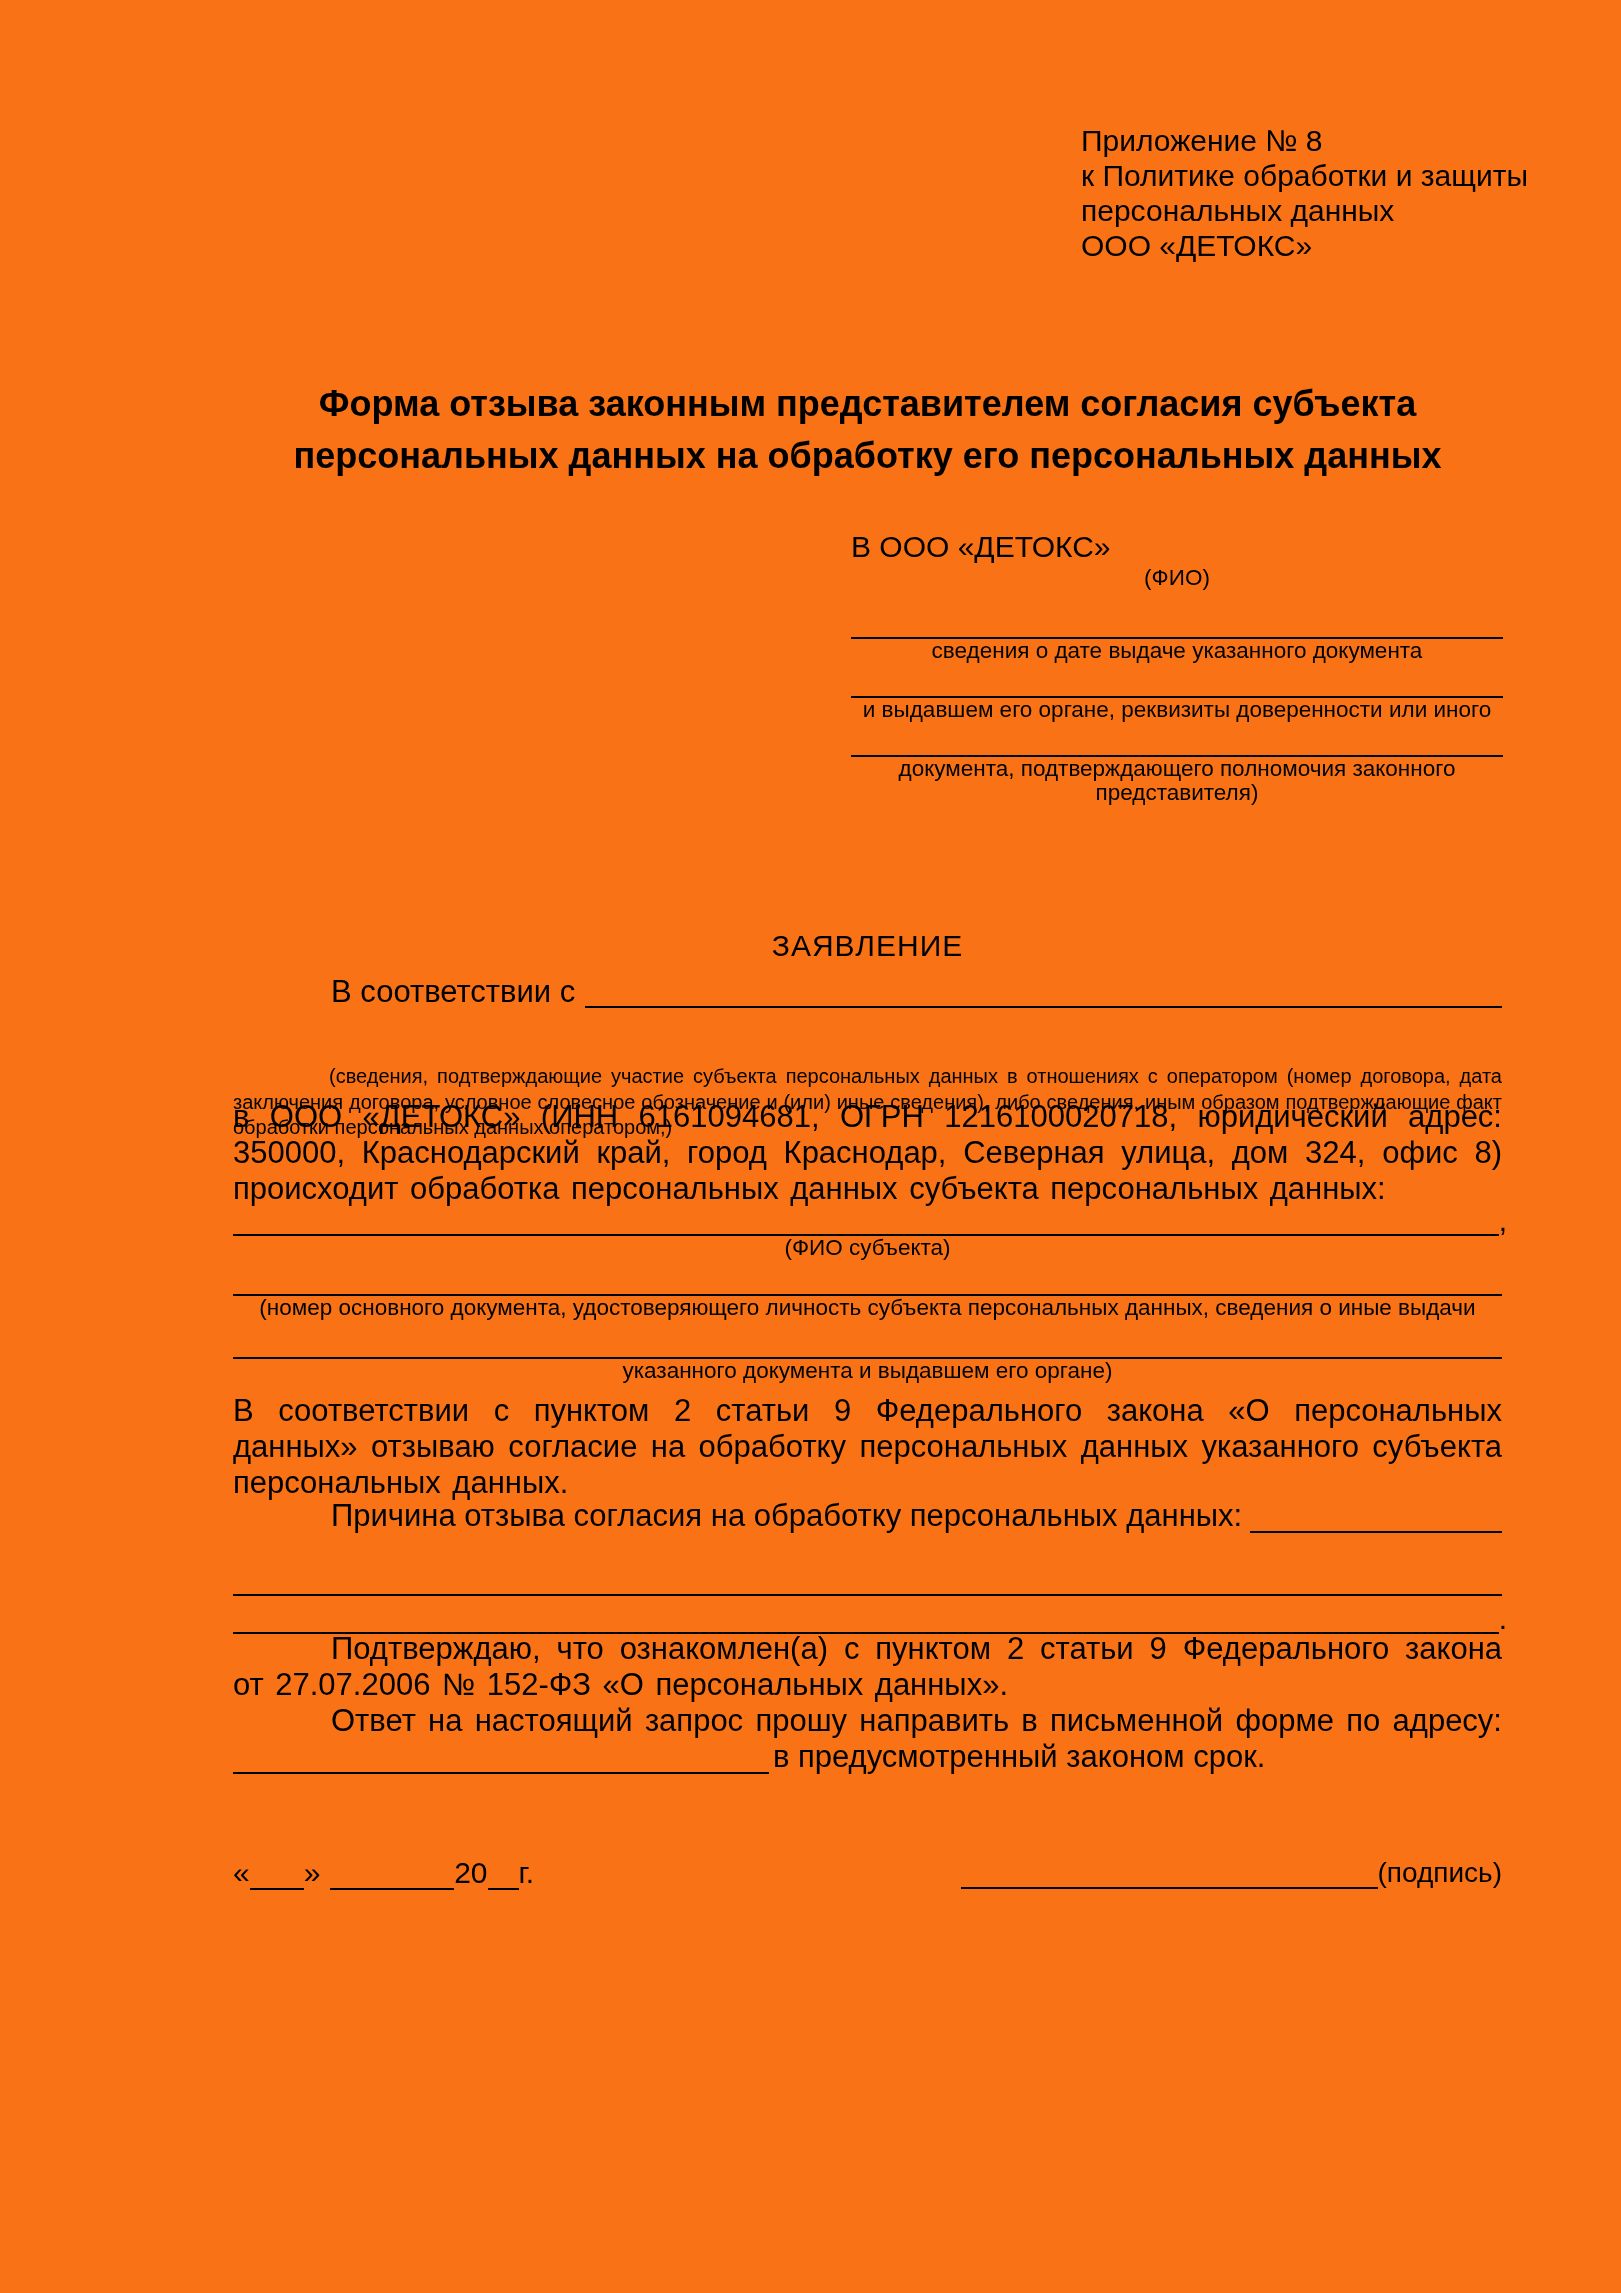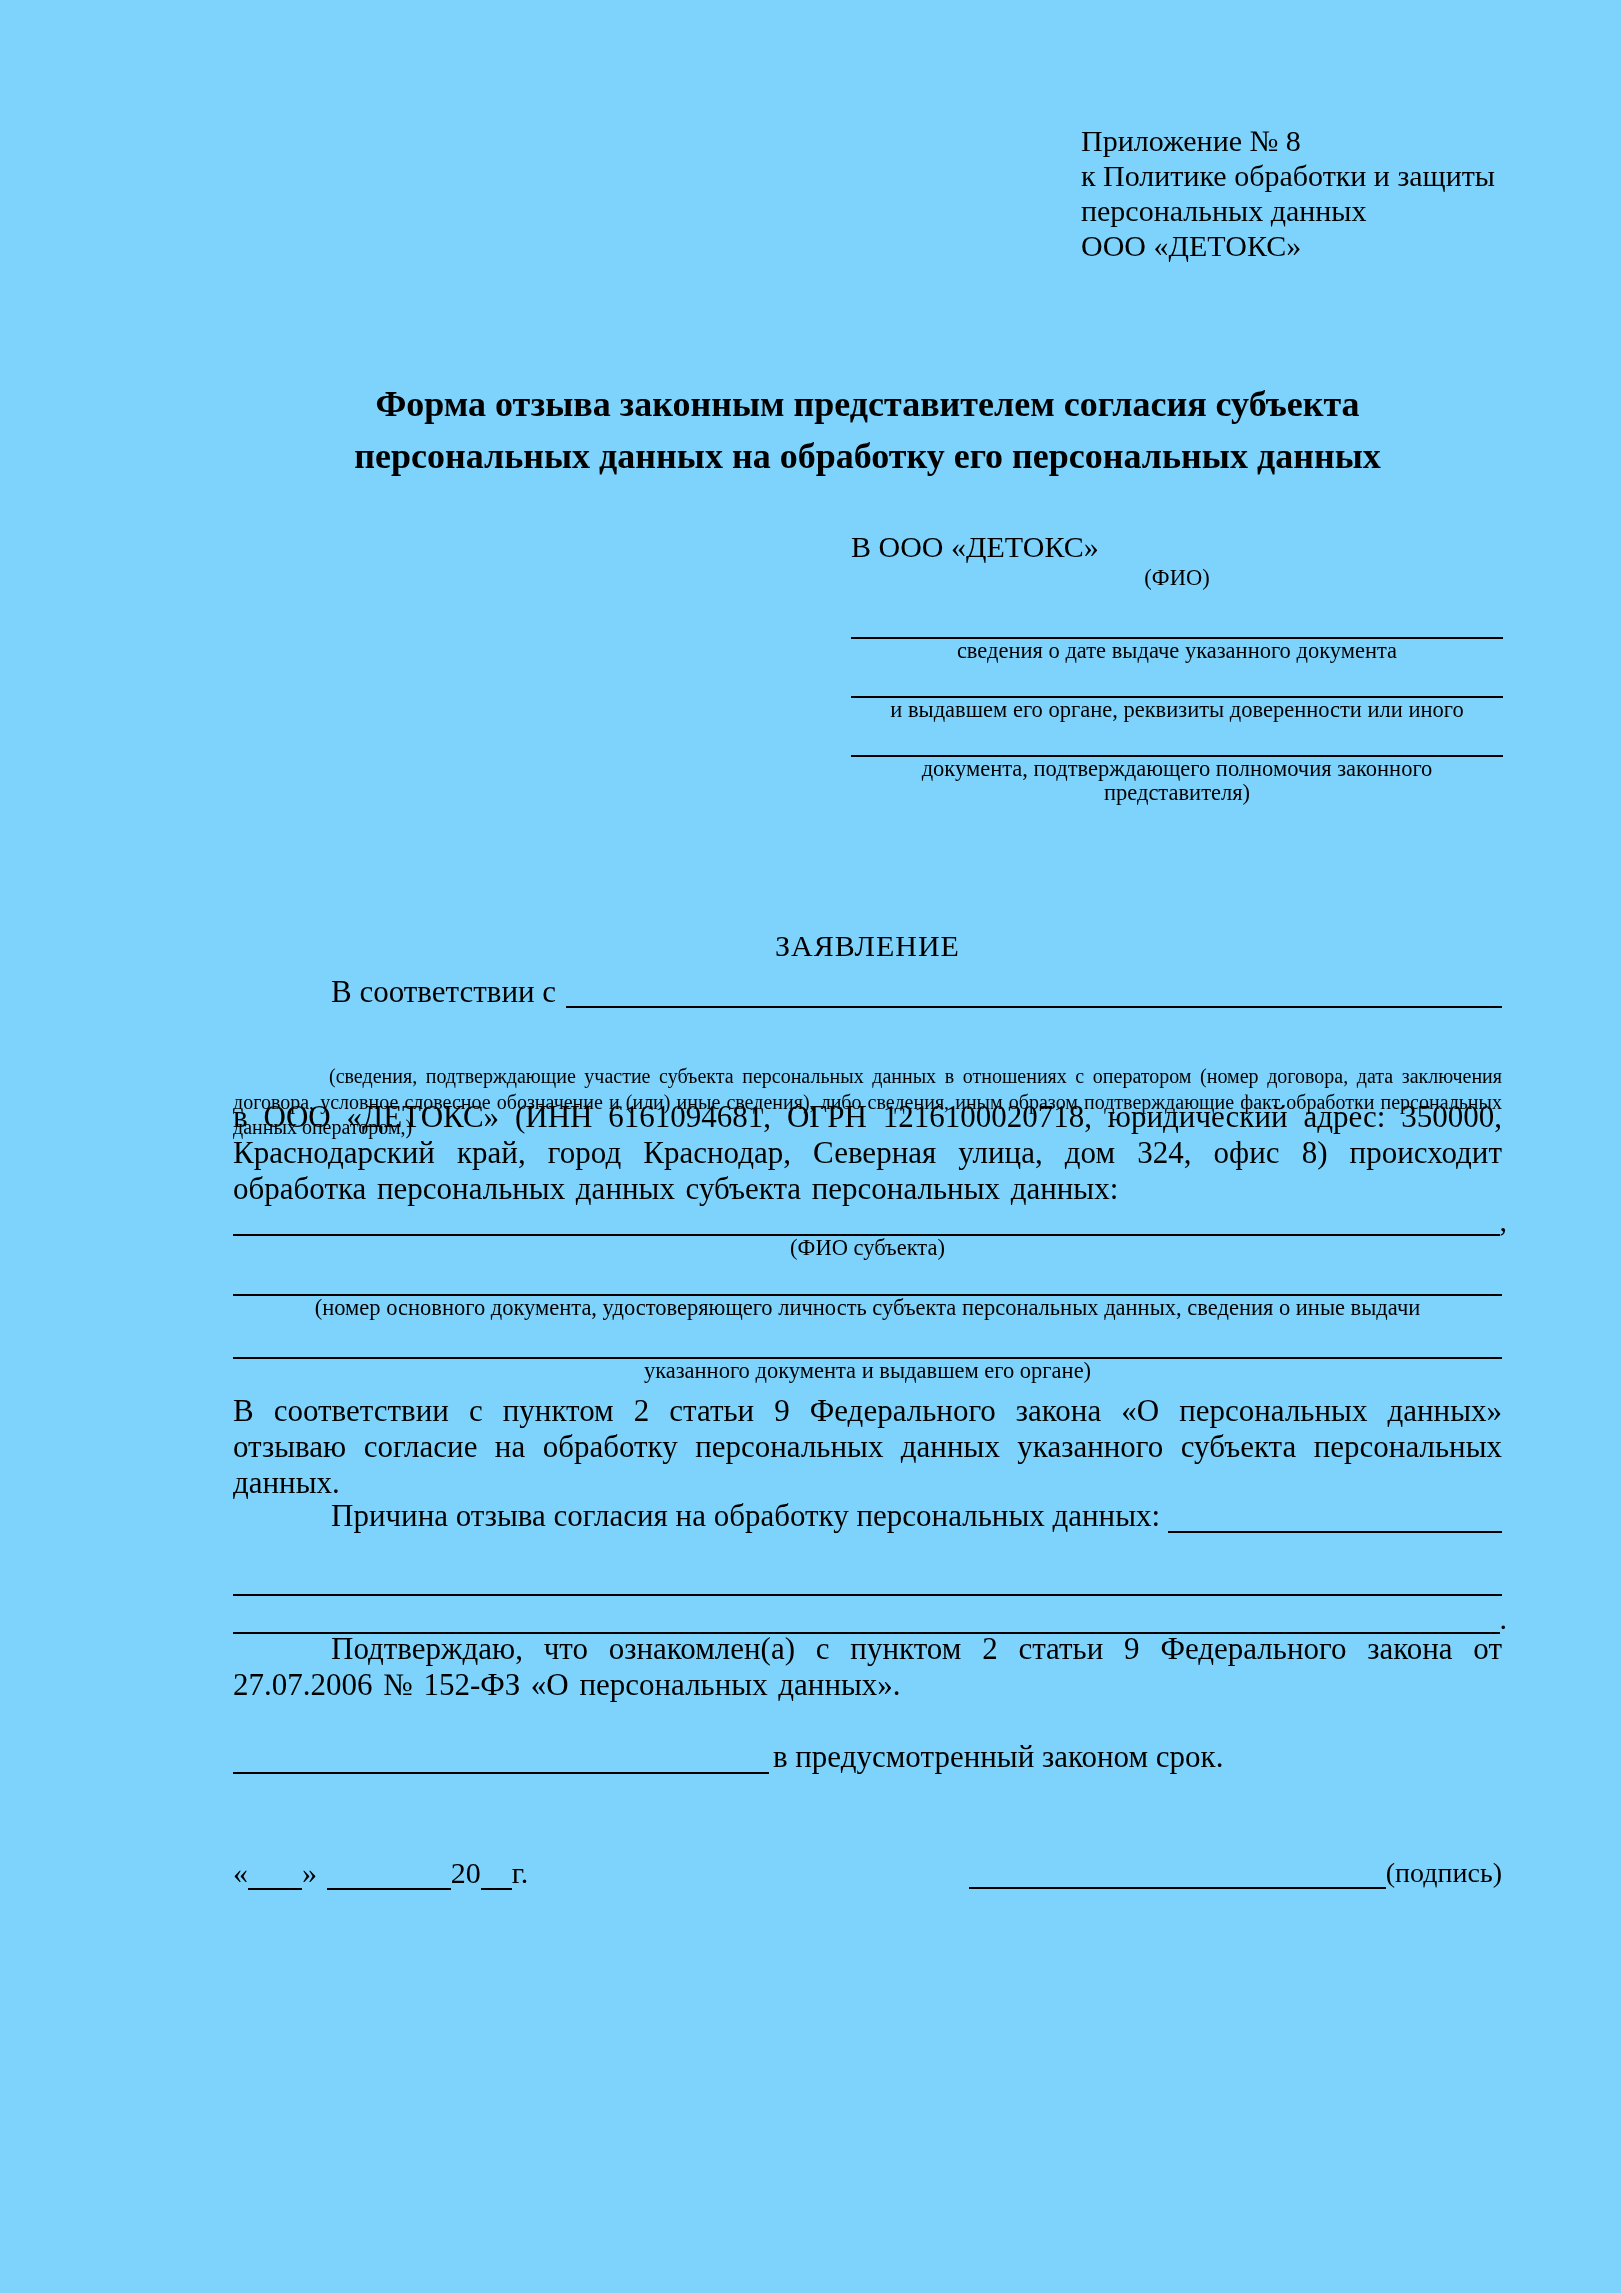--- a/index.html
+++ b/index.html
@@ -1,20 +1,20 @@
 <!DOCTYPE html>
 <html><head>
 <meta charset="utf-8">
 <style>
   * { margin:0; padding:0; box-sizing:border-box; }
   html,body { background:#e8e8e8; }
   .page {
     position:relative; width:1621px; height:2294px; margin:0 auto;
-    background:#7dd3fc; color:#000;
-    font-family:Liberation Serif, serif; font-size:30px;
+    background:#f97316; color:#000;
+    font-family:Liberation Sans, sans-serif; font-size:30px;
   }
   .abs { position:absolute; }
 
   
   .appendix { left:1081px; top:123px; font-size:30px; line-height:35px; }
   .appendix span { display:block; }
 
   
   .doc-title { left:233px; top:378px; width:1269px; text-align:center;
     font-weight:700; font-size:36px; line-height:52px; }
@@ -137,20 +137,21 @@
   </div>
 
   <div class="abs rule rule-a"></div>
   <div class="abs rule-b-row row-flex">
     <span class="rule-grow"></span>
     <span class="dot">.</span>
   </div>
 
   <div class="abs par confirm">Подтверждаю, что ознакомлен(а) с пунктом 2 статьи 9 Федерального закона от 27.07.2006 № 152-ФЗ «О персональных данных».</div>
 
+  <div class="abs par response-line">Ответ на настоящий запрос прошу направить в письменной форме по адресу:</div>
 
   <div class="abs response-tail row-flex">
     <span class="rule-fixed"></span>
     <span class="tail-text">в предусмотренный законом срок.</span>
   </div>
 
   <div class="abs footer">
     <div class="date-group">
       <span>«</span><span class="blank b55"></span><span>»</span><span class="blank b127"></span><span>20</span><span class="blank b32"></span><span>г.</span>
     </div>

